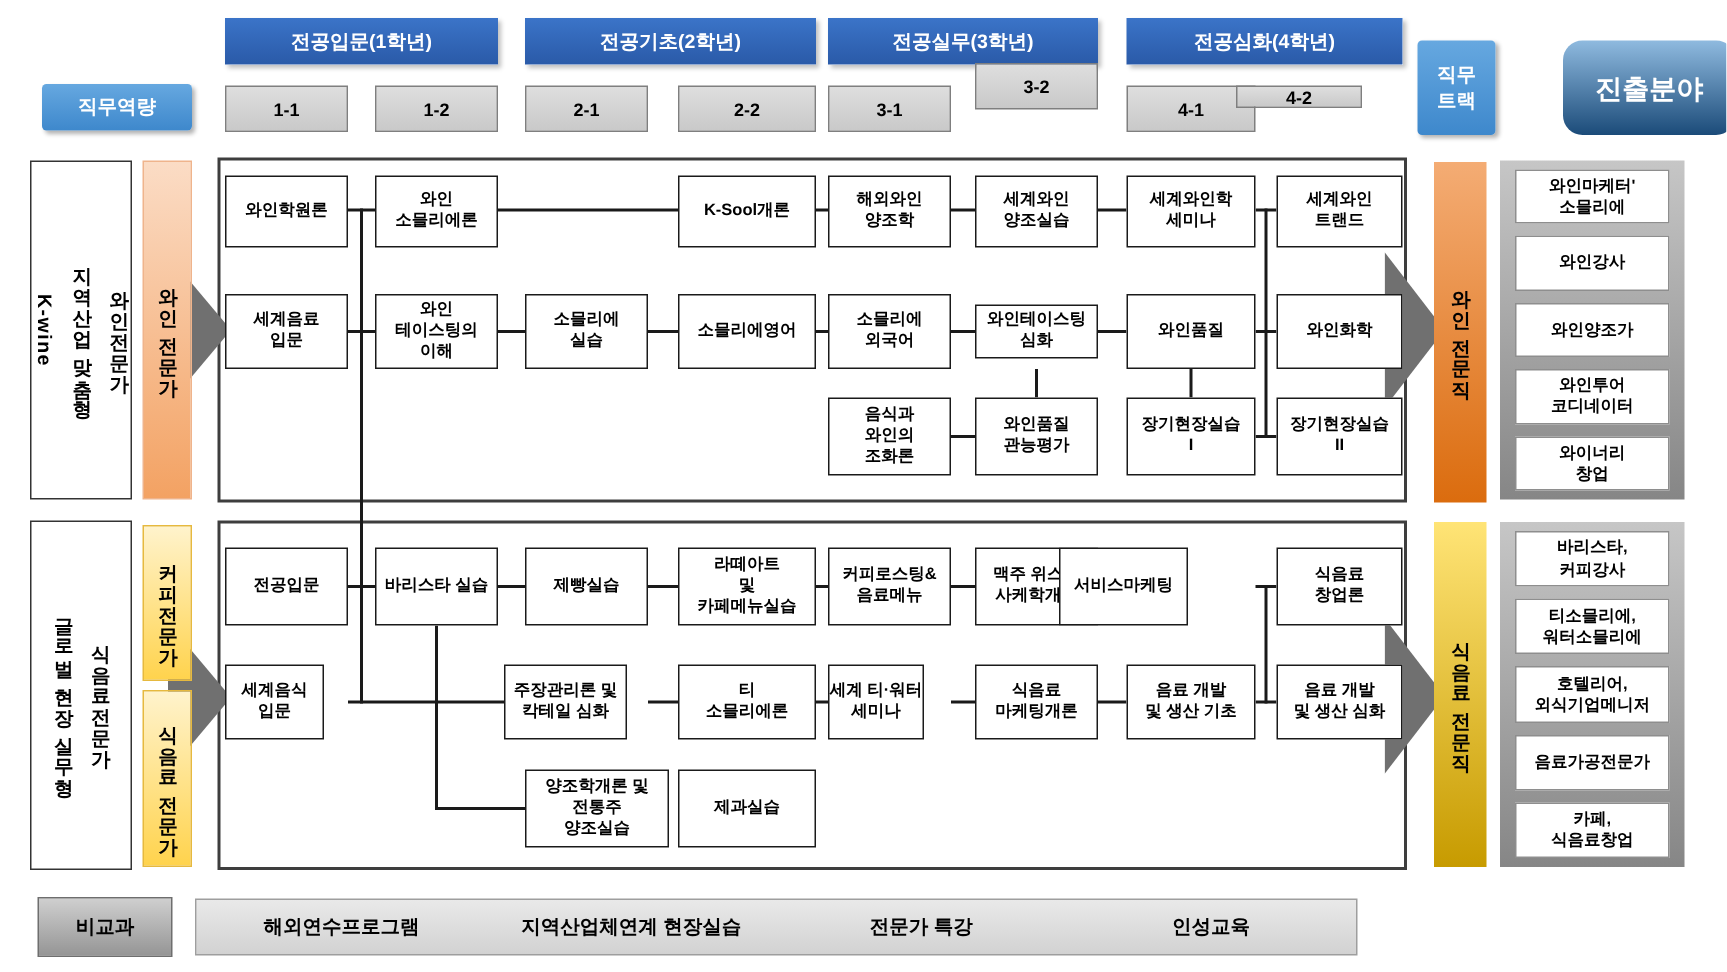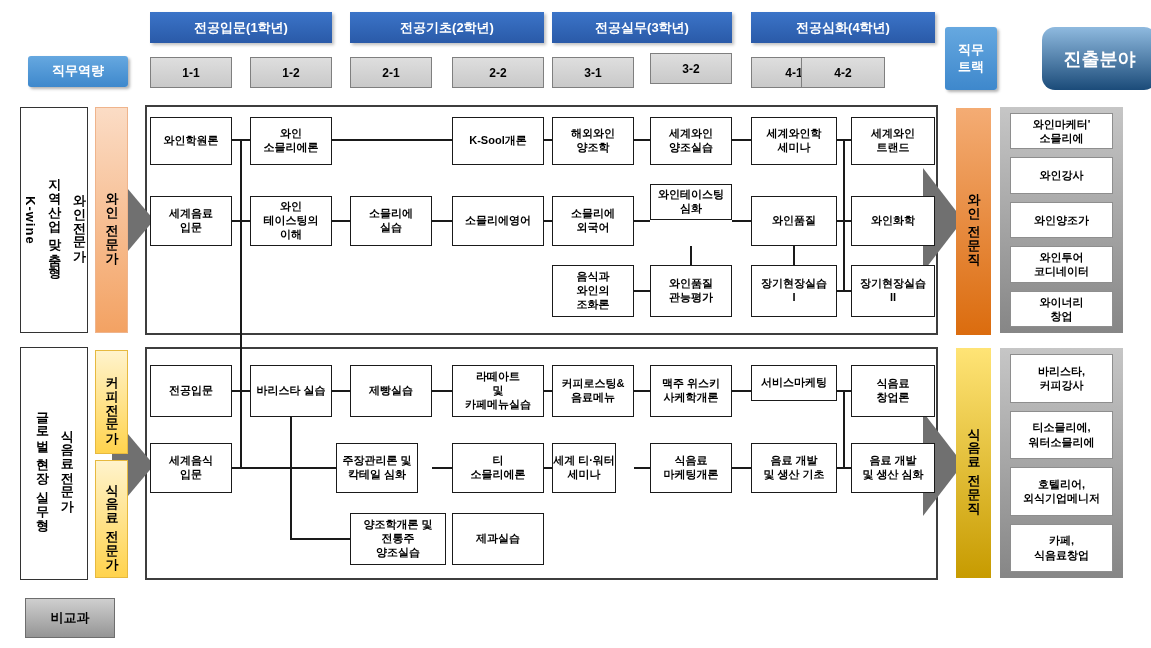--- a/index.html
+++ b/index.html
@@ -56,23 +56,23 @@
   <div class="abs yearbar" style="left:350px;top:12px;width:194px;height:31px">전공기초(2학년)</div>
   <div class="abs yearbar" style="left:552px;top:12px;width:180px;height:31px">전공실무(3학년)</div>
   <div class="abs yearbar" style="left:751px;top:12px;width:184px;height:31px">전공심화(4학년)</div>
 
   <div class="abs bluechip" style="left:28px;top:56px;width:100px;height:31px">직무역량</div>
   <div class="abs sem" style="left:150px;top:57px;width:82px;height:31px">1-1</div>
   <div class="abs sem" style="left:250px;top:57px;width:82px;height:31px">1-2</div>
   <div class="abs sem" style="left:350px;top:57px;width:82px;height:31px">2-1</div>
   <div class="abs sem" style="left:452px;top:57px;width:92px;height:31px">2-2</div>
   <div class="abs sem" style="left:552px;top:57px;width:82px;height:31px">3-1</div>
-  <div class="abs sem" style="left:650px;top:53px;width:82px;height:31px">3-2</div>
+  <div class="abs sem" style="left:650px;top:42px;width:82px;height:31px">3-2</div>
   <div class="abs sem" style="left:751px;top:57px;width:86px;height:31px">4-1</div>
-  <div class="abs sem" style="left:801px;top:57px;width:84px;height:31px">4-2</div>
+  <div class="abs sem" style="left:824px;top:57px;width:84px;height:15px">4-2</div>
 
   <div class="abs bluechip" style="left:945px;top:27px;width:52px;height:63px">직무
 트랙</div>
   <div class="abs bigblue" style="left:1003px;top:27px;width:115px;height:63px">진출분야</div>
 
   <div class="abs section" style="left:145px;top:105px;width:793px;height:230px"></div>
   <div class="abs section" style="left:145px;top:347px;width:793px;height:233px"></div>
 
   <div class="abs sidebox" style="left:20px;top:107px;width:68px;height:226px">
     <span class="vtext side-label">와인전문가
@@ -158,21 +158,21 @@
   <div class="abs course" style="left:150px;top:196px;width:82px;height:50px">세계음료
 입문</div>
   <div class="abs course" style="left:250px;top:196px;width:82px;height:50px">와인
 테이스팅의
 이해</div>
   <div class="abs course" style="left:350px;top:196px;width:82px;height:50px">소믈리에
 실습</div>
   <div class="abs course" style="left:452px;top:196px;width:92px;height:50px">소믈리에영어</div>
   <div class="abs course" style="left:552px;top:196px;width:82px;height:50px">소믈리에
 외국어</div>
-  <div class="abs course" style="left:650px;top:184px;width:82px;height:36px">와인테이스팅
+  <div class="abs course" style="left:650px;top:203px;width:82px;height:36px">와인테이스팅
 심화</div>
   <div class="abs course" style="left:751px;top:196px;width:86px;height:50px">와인품질</div>
   <div class="abs course" style="left:851px;top:196px;width:84px;height:50px">와인화학</div>
   <div class="abs course" style="left:552px;top:265px;width:82px;height:52px">음식과
 와인의
 조화론</div>
   <div class="abs course" style="left:650px;top:265px;width:82px;height:52px">와인품질
 관능평가</div>
   <div class="abs course" style="left:751px;top:265px;width:86px;height:52px">장기현장실습
 I</div>
@@ -182,24 +182,24 @@
   <div class="abs course" style="left:150px;top:365px;width:82px;height:52px">전공입문</div>
   <div class="abs course" style="left:250px;top:365px;width:82px;height:52px">바리스타 실습</div>
   <div class="abs course" style="left:350px;top:365px;width:82px;height:52px">제빵실습</div>
   <div class="abs course" style="left:452px;top:365px;width:92px;height:52px">라떼아트
 및
 카페메뉴실습</div>
   <div class="abs course" style="left:552px;top:365px;width:82px;height:52px">커피로스팅&amp;
 음료메뉴</div>
   <div class="abs course" style="left:650px;top:365px;width:82px;height:52px">맥주 위스키
 사케학개론</div>
-  <div class="abs course" style="left:751px;top:365px;width:86px;height:36px">서비스마케팅</div>
+  <div class="abs course" style="left:706px;top:365px;width:86px;height:52px">서비스마케팅</div>
   <div class="abs course" style="left:851px;top:365px;width:84px;height:52px">식음료
 창업론</div>
-  <div class="abs course" style="left:150px;top:443px;width:82px;height:50px">세계음식
+  <div class="abs course" style="left:150px;top:443px;width:66px;height:50px">세계음식
 입문</div>
   <div class="abs course" style="left:336px;top:443px;width:82px;height:50px">주장관리론 및
 칵테일 심화</div>
   <div class="abs course" style="left:452px;top:443px;width:92px;height:50px">티
 소믈리에론</div>
   <div class="abs course" style="left:552px;top:443px;width:64px;height:50px">세계 티·워터
 세미나</div>
   <div class="abs course" style="left:650px;top:443px;width:82px;height:50px">식음료
 마케팅개론</div>
   <div class="abs course" style="left:751px;top:443px;width:86px;height:50px">음료 개발
@@ -221,19 +221,26 @@
     <div class="career">와이너리
 창업</div>
   </div>
   <div class="abs careers" style="left:1000px;top:348px;width:123px;height:230px">
     <div class="career">바리스타,
 커피강사</div>
     <div class="career">티소믈리에,
 워터소믈리에</div>
     <div class="career">호텔리어,
 외식기업메니저</div>
+    <div class="career">음료가공전문가</div>
     <div class="career">카페,
 식음료창업</div>
   </div>
 
   <div class="abs extra-label" style="left:25px;top:598px;width:90px;height:40px">비교과</div>
+  <div class="abs extra-bar" style="left:130px;top:599px;width:775px;height:38px">
+    <span>해외연수프로그램</span>
+    <span>지역산업체연계 현장실습</span>
+    <span>전문가 특강</span>
+    <span>인성교육</span>
+  </div>
 
 </div>
 
 </body></html>

